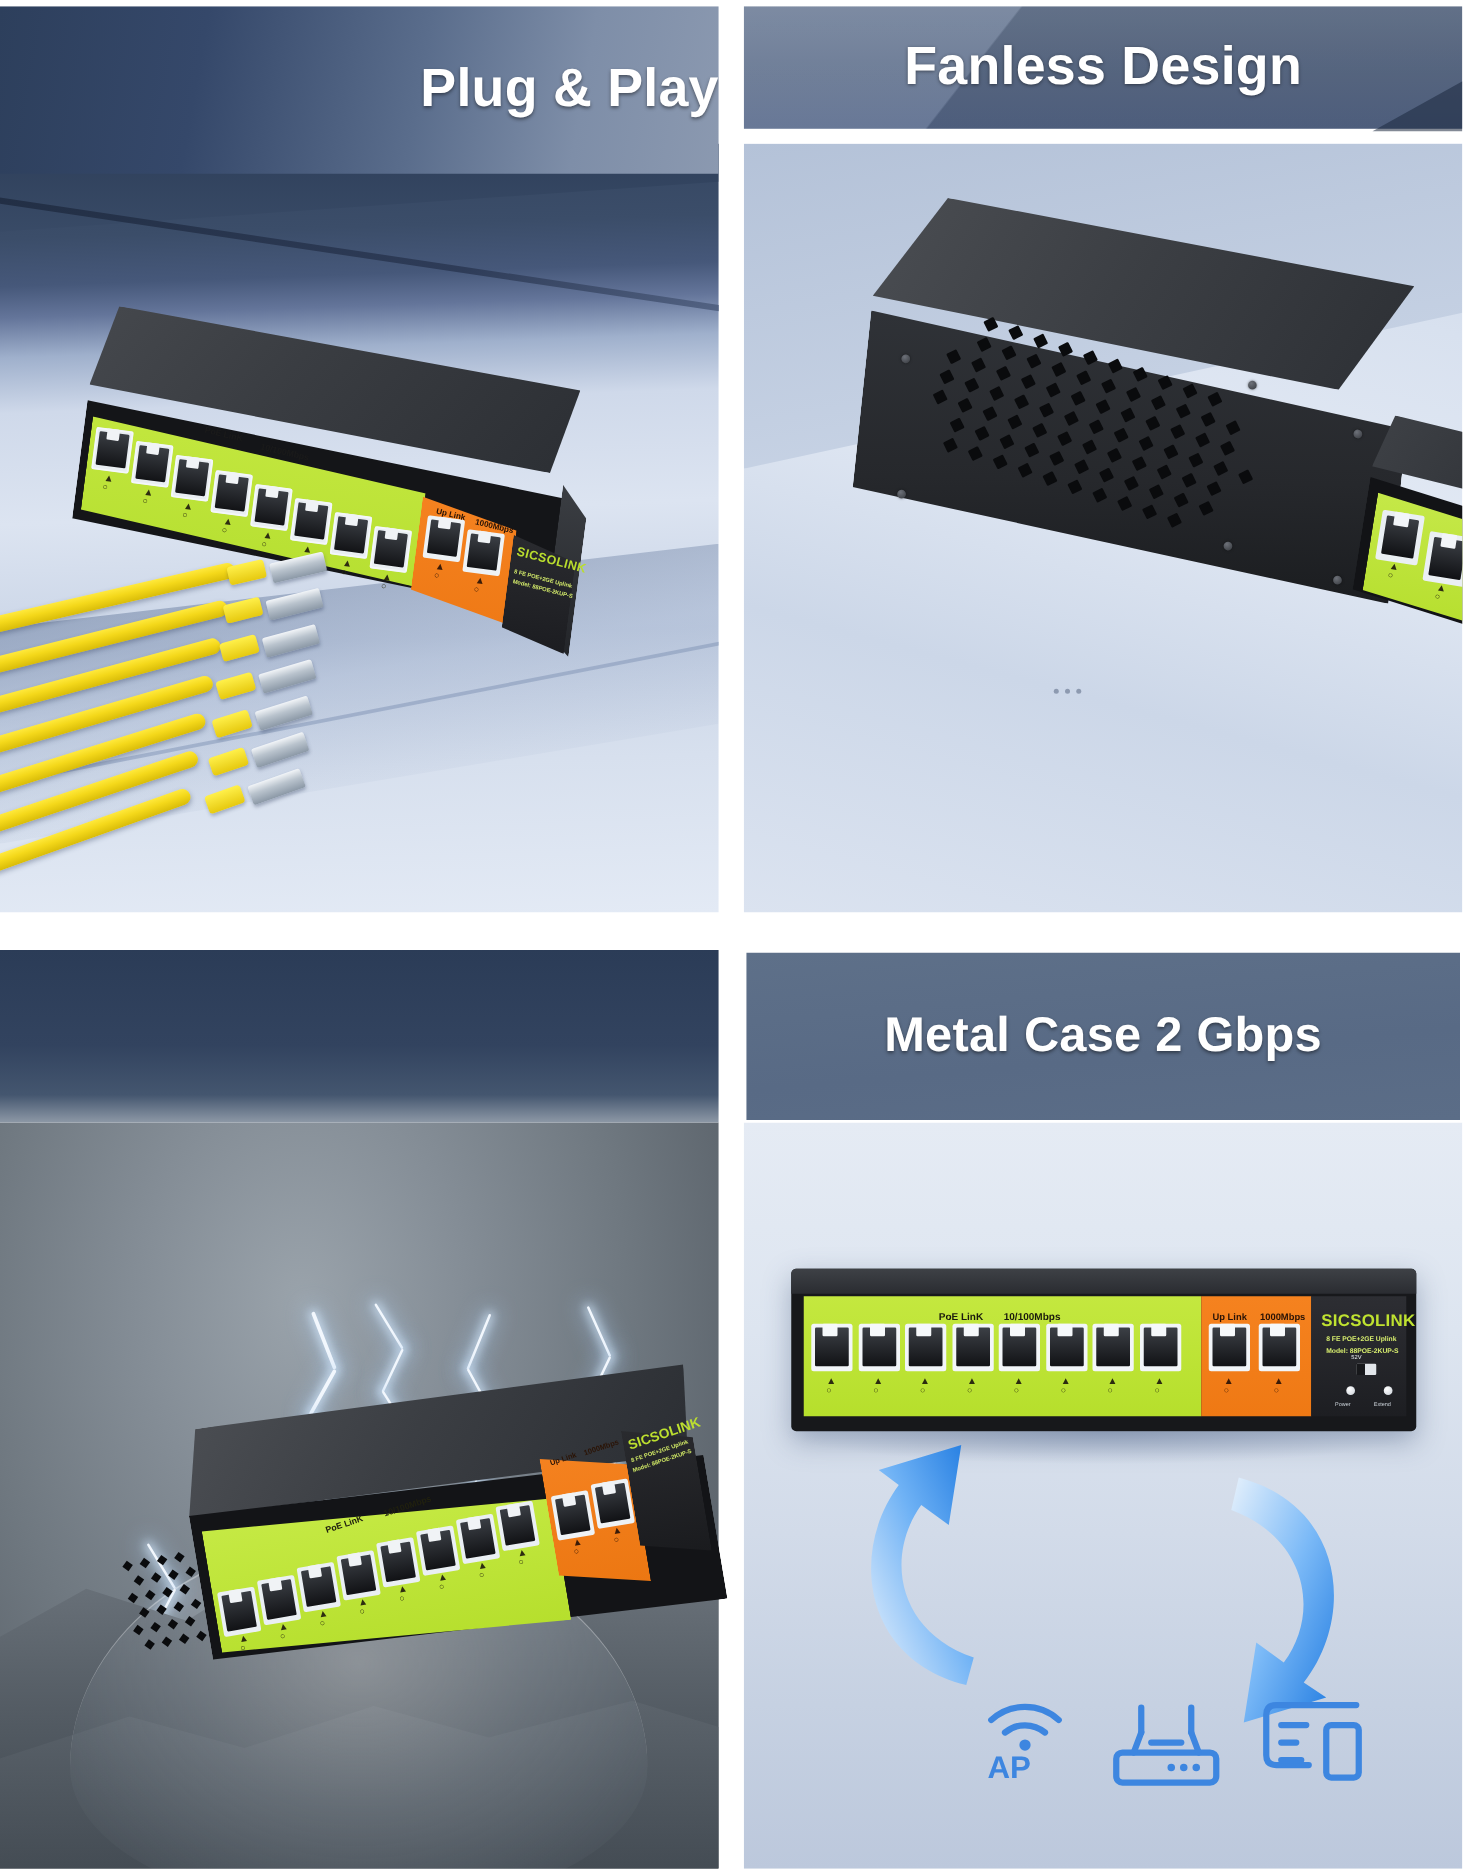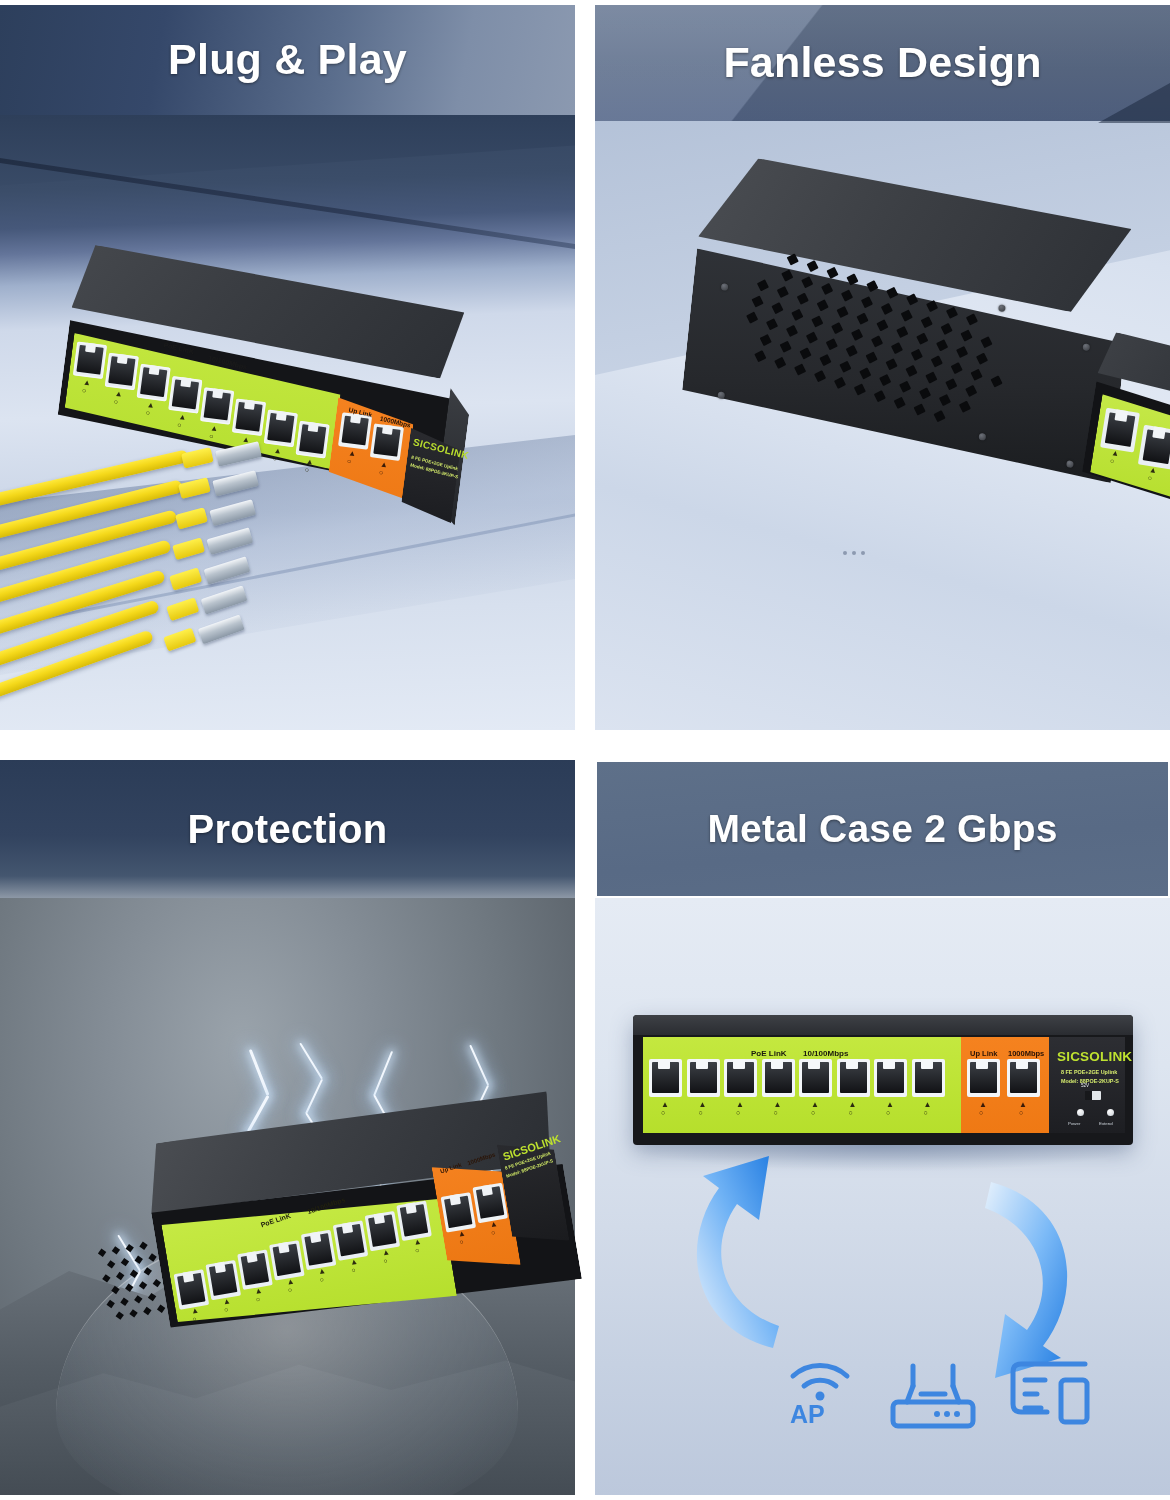--- a/index.html
+++ b/index.html
@@ -16,24 +16,24 @@
   .p3 { left:0;   top:760px;width:575px;height:735px; }
   .p4 { left:595px;top:760px;width:575px;height:735px; }
 
   
   .hdr { position:absolute; left:0; top:0; width:100%;
          display:flex; align-items:center; justify-content:center;
          text-align:center; z-index:6; }
   .hdr span { color:#ffffff; font-weight:bold; letter-spacing:.2px;
               text-shadow:0 1px 3px rgba(0,0,0,.45); line-height:1.05; }
 
-  .h1 { height:110px; background:linear-gradient(100deg,#2d3f5c 0%,#35486a 28%,#5a6d8c 58%,#7e8ea8 80%,#8b99b0 100%); }
+  .h1 { height:134px; background:linear-gradient(100deg,#2d3f5c 0%,#35486a 28%,#5a6d8c 58%,#7e8ea8 80%,#8b99b0 100%);justify-content:flex-end; }
   .h1 span { font-size:43px; }
 
-  .h2 { height:116px; background:
+  .h2 { height:98px; background:
         linear-gradient(128deg, rgba(255,255,255,.11) 0%, rgba(255,255,255,.11) 34%, rgba(0,0,0,.10) 34.3%, rgba(0,0,0,.10) 100%),
         linear-gradient(180deg,#6d7d97 0%,#5e6f8c 55%,#56688a 100%); }
   .h2 span { font-size:43px; }
   .h2::after { content:""; position:absolute; right:0; bottom:-2px;
         border-left:72px solid transparent; border-bottom:40px solid rgba(28,40,62,.55); }
 
   .h3 { height:138px; flex-direction:column;
         background:linear-gradient(180deg,#2b3c57 0%,#32435f 55%,#44566f 84%,#8d98a6 100%); }
   .h3 span { font-size:40px; }
 
@@ -537,21 +537,20 @@
         <div class="bolt" style="left: 500px; top: 498px; width: 47.5395px; height: 2.4px; transform: rotate(112.249deg); transform-origin: left center;"></div>
         <div class="bolt" style="left: 118px; top: 474px; width: 42.19px; height: 2.4px; transform: rotate(58.5704deg); transform-origin: left center;"></div>
         <div class="bolt" style="left: 140px; top: 510px; width: 42.9418px; height: 2.4px; transform: rotate(117.759deg); transform-origin: left center;"></div>
         <div class="bolt" style="left: 120px; top: 548px; width: 49.3964px; height: 2.4px; transform: rotate(58.2405deg); transform-origin: left center;"></div>
       </div>
     <div class="rocks"></div>
     <div class="rocks2"></div>
     <div class="dome"></div>
 
     <div class="hdr h3">
-      <span>Protection</span>
     </div>
   </div>
 
   <div class="sw3">
     <div class="topf"></div>
     <div class="blk"></div>
     <div class="vnt" id="p3vents">
         <div style="position: absolute; width: 6px; height: 6px; background: rgb(10, 11, 13); transform: rotate(45deg); left: 0px; top: 0px;"></div>
         <div style="position: absolute; width: 6px; height: 6px; background: rgb(10, 11, 13); transform: rotate(45deg); left: 14px; top: 0px;"></div>
         <div style="position: absolute; width: 6px; height: 6px; background: rgb(10, 11, 13); transform: rotate(45deg); left: 28px; top: 0px;"></div>

